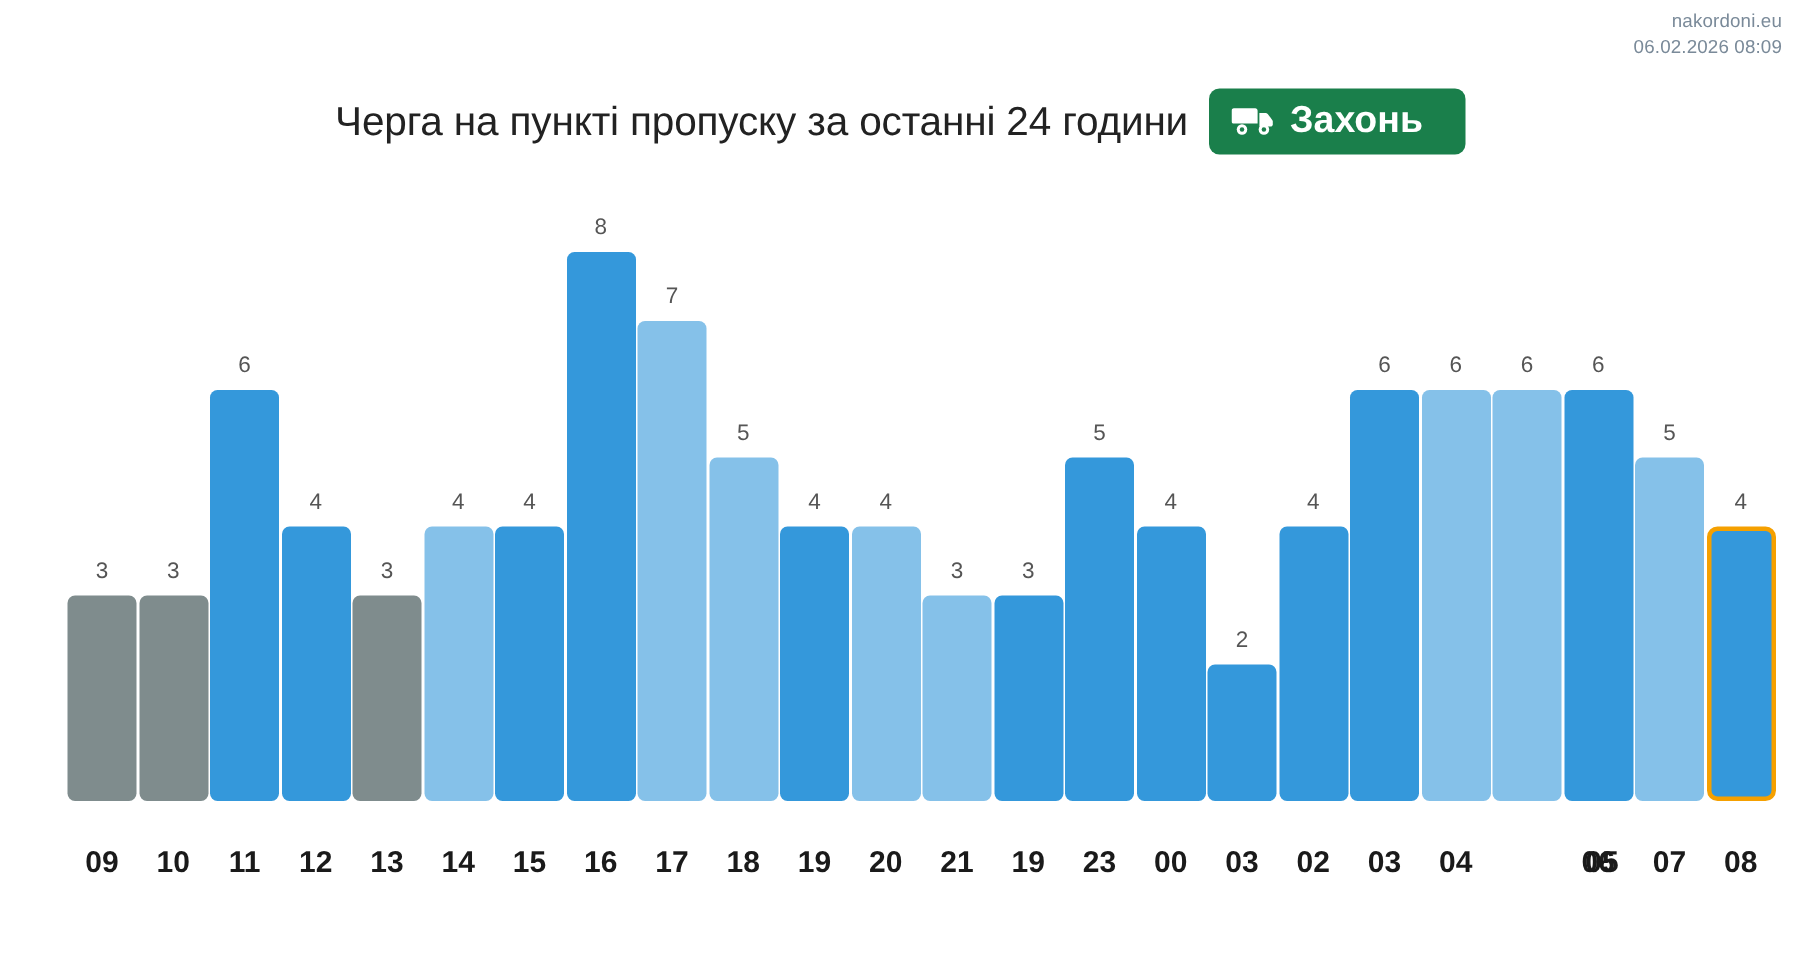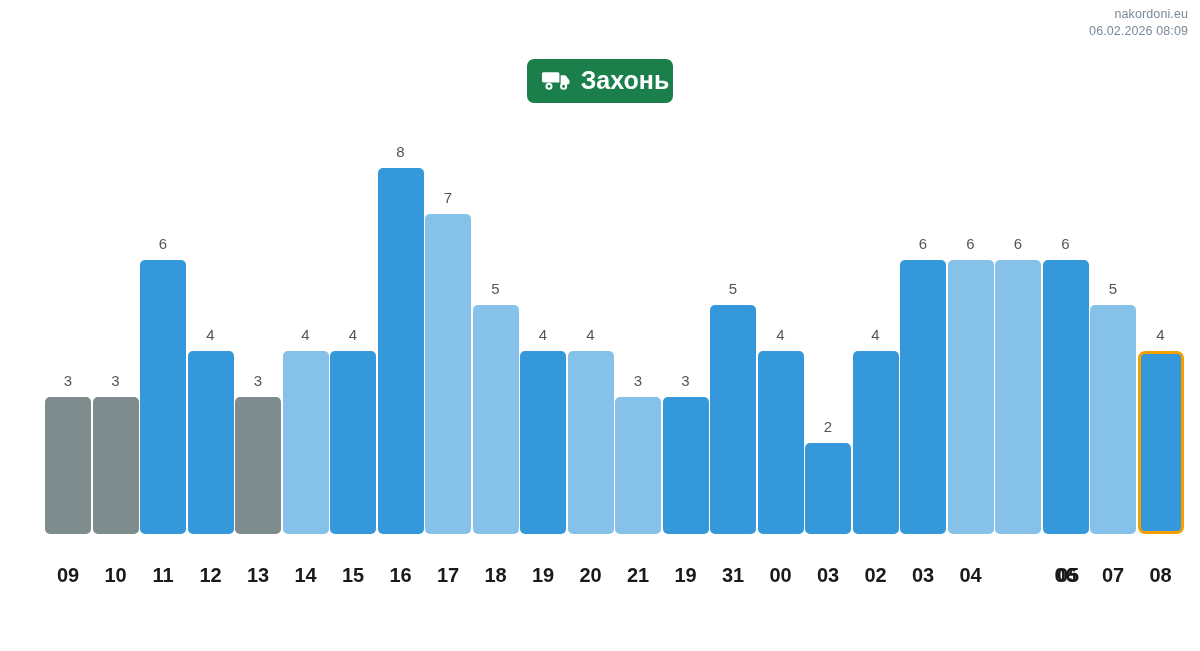--- a/index.html
+++ b/index.html
@@ -50,21 +50,21 @@
     white-space: nowrap;
     letter-spacing: -0.1px;
   }
   .badge {
     display: inline-flex;
     align-items: center;
     gap: 9px;
     background: #1a7f4b;
     color: #ffffff;
     border-radius: 7px;
-    padding: 9px 4px 10px 15px;
+    padding: 9px 28px 10px 15px;
     font-size: 25px;
     font-weight: 700;
     line-height: 1;
     white-space: nowrap;
   }
   .badge .truck-icon {
     display: inline-block;
     width: 30px;
     height: 22px;
     flex: 0 0 auto;
@@ -138,20 +138,21 @@
 </style>
 </head>
 <body>
 
 <div class="meta">
   <span class="site">nakordoni.eu</span>
   <span class="stamp">06.02.2026 08:09</span>
 </div>
 
 <div class="title-row">
+  <div class="chart-title">Черга на пункті пропуску за останні 24 години</div>
   <div class="badge">
     <span class="truck-icon">
       <svg viewBox="0 0 30 22" width="30" height="22" aria-hidden="true">
         <path fill="#ffffff" d="M1.6 2.2h14.2c.9 0 1.6.7 1.6 1.6v8.6H1.6C.7 12.4 0 11.7 0 10.8V3.8c0-.9.7-1.6 1.6-1.6z"></path>
         <path fill="#ffffff" d="M18.6 5.3h4.1c.6 0 1.1.27 1.45.72l3.0 3.9c.25.33.38.73.38 1.14v1.8c0 .86-.7 1.55-1.55 1.55H18.6V5.3z"></path>
         <circle cx="7.0" cy="16.3" r="3.5" fill="#ffffff"></circle>
         <circle cx="7.0" cy="16.3" r="1.5" fill="#1a7f4b"></circle>
         <circle cx="21.6" cy="16.3" r="3.5" fill="#ffffff"></circle>
         <circle cx="21.6" cy="16.3" r="1.5" fill="#1a7f4b"></circle>
       </svg>
@@ -269,21 +270,21 @@
     <div class="xtick" style="left: 190px;">13</div>
     <div class="xtick" style="left: 237.5px;">14</div>
     <div class="xtick" style="left: 285px;">15</div>
     <div class="xtick" style="left: 332.5px;">16</div>
     <div class="xtick" style="left: 380px;">17</div>
     <div class="xtick" style="left: 427.5px;">18</div>
     <div class="xtick" style="left: 475px;">19</div>
     <div class="xtick" style="left: 522.5px;">20</div>
     <div class="xtick" style="left: 570px;">21</div>
     <div class="xtick" style="left: 617.5px;">19</div>
-    <div class="xtick" style="left: 665px;">31</div>
+    <div class="xtick" style="left: 665px;">23</div>
     <div class="xtick" style="left: 712.5px;">00</div>
     <div class="xtick" style="left: 760px;">03</div>
     <div class="xtick" style="left: 807.5px;">02</div>
     <div class="xtick" style="left: 855px;">03</div>
     <div class="xtick" style="left: 902.5px;">04</div>
     <div class="xtick" style="left: 1000px;">05</div>
     <div class="xtick" style="left: 997.5px;">06</div>
     <div class="xtick" style="left: 1045px;">07</div>
     <div class="xtick" style="left: 1092.5px;">08</div>
   </div>

